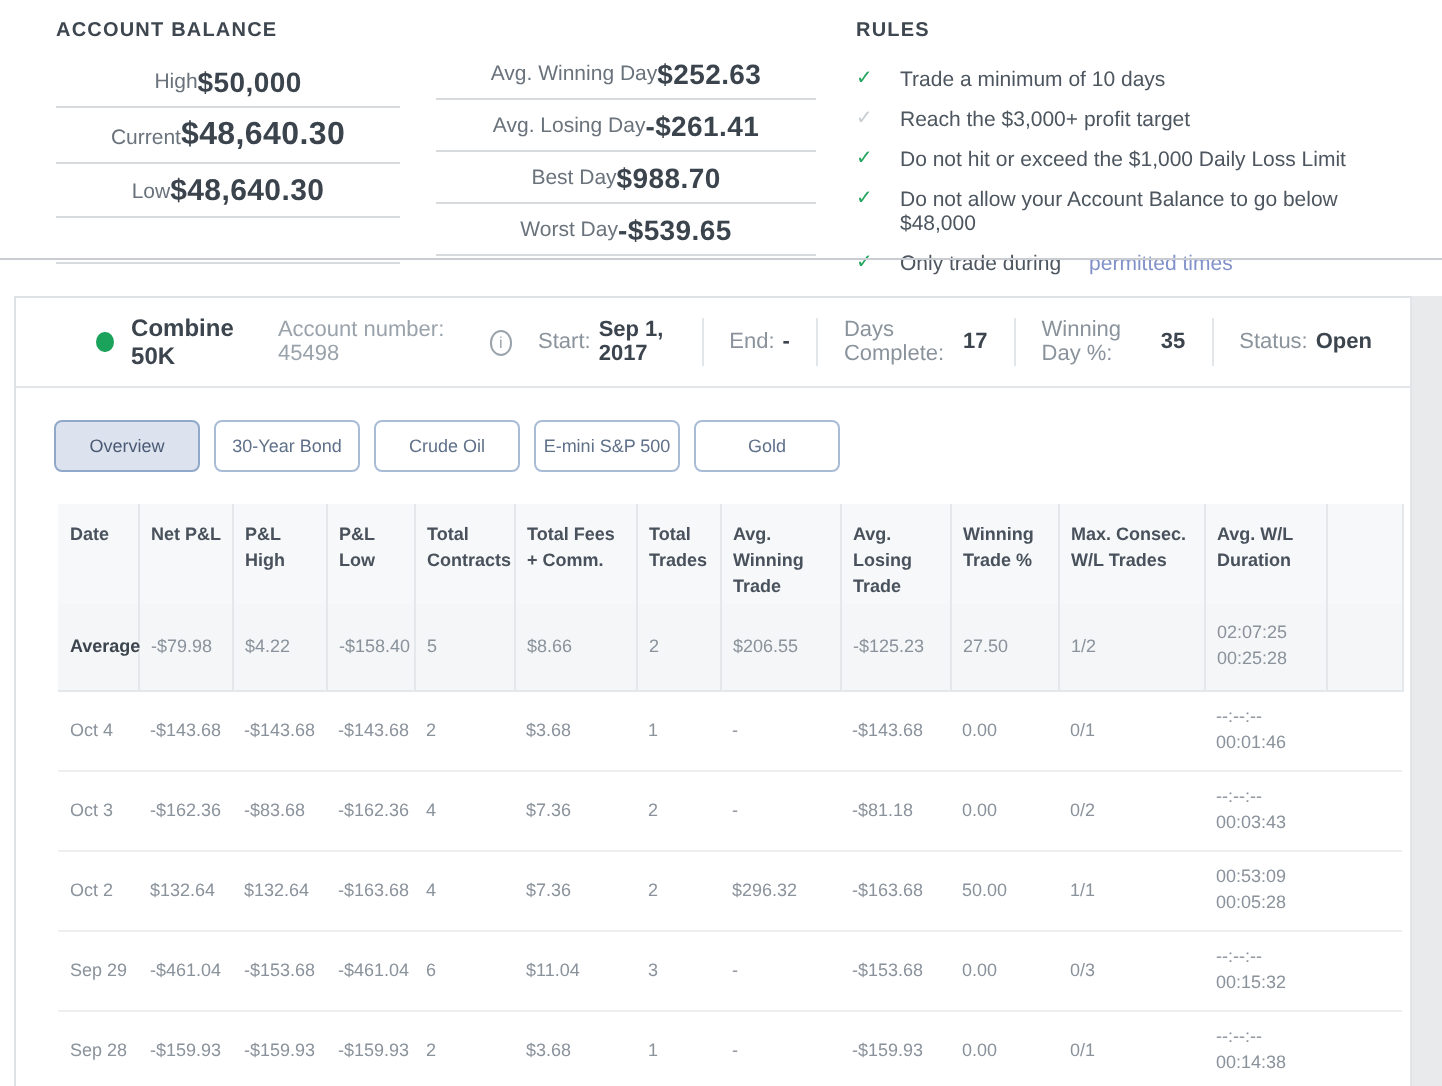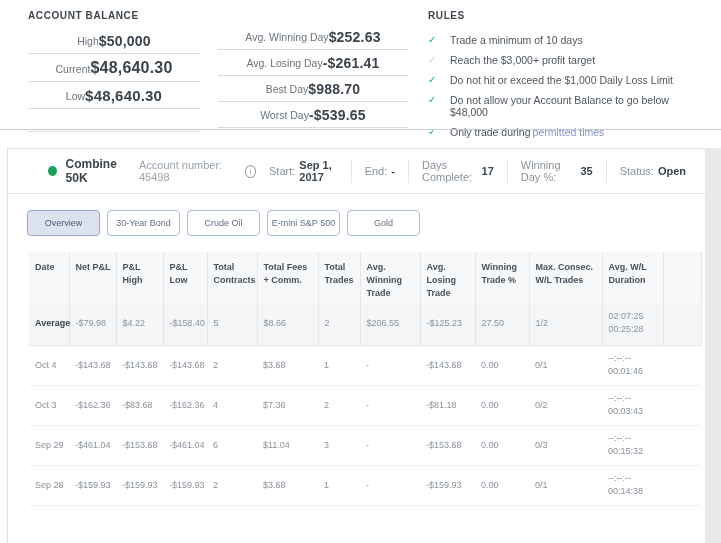--- a/index.html
+++ b/index.html
@@ -24,21 +24,21 @@
   .stat-label { font-size:10.5px; color:#6a737c; padding-bottom:2px; }
   .stat-value { font-size:14px; font-weight:bold; color:#3b444d; letter-spacing:.2px; }
   .stat-value.lg { font-size:16px; }
   .stat-value.md { font-size:15px; }
 
   .rules-list { list-style:none; margin-top:13px; }
   .rules-list li { display:flex; align-items:flex-start; font-size:10.5px; color:#4d565f; margin-bottom:8px; }
   .check { width:22px; flex:0 0 22px; font-size:10px; line-height:12px; }
   .check.done { color:#27a562; }
   .check.pending { color:#c9ced3; }
-  .rule-link { color:#8191c9; cursor:pointer; margin-left:2px; }
+  .rule-link { color:#8191c9; cursor:pointer; margin-left:14px; }
 
   .top-divider { position:absolute; top:129px; left:0; width:721px; height:1px; background:#c9cdd1; }
 
   
   .card { position:absolute; left:7px; top:148px; width:699px; height:395px;
           background:#fff; border-top:1px solid #dfe2e5; border-left:1px solid #dfe2e5;
           border-right:1px solid #e2e5e8; overflow:hidden; }
   .scroll-track { position:absolute; right:0; top:148px; width:15px; height:395px; background:#e9eaec; }
 
   .combine-bar { height:45px; display:flex; align-items:center; border-bottom:1px solid #e3e6e9; padding-left:40px; }
@@ -262,20 +262,38 @@
           <td>-$81.18</td>
           <td>0.00</td>
           <td>0/2</td>
           <td class="c-dur">
               <div>--:--:--</div>
               <div>00:03:43</div>
             </td>
           <td></td>
         </tr>
         <tr class="data">
+          <td class="c-date">Oct 2</td>
+          <td>$132.64</td>
+          <td>$132.64</td>
+          <td>-$163.68</td>
+          <td>4</td>
+          <td>$7.36</td>
+          <td>2</td>
+          <td>$296.32</td>
+          <td>-$163.68</td>
+          <td>50.00</td>
+          <td>1/1</td>
+          <td class="c-dur">
+              <div>00:53:09</div>
+              <div>00:05:28</div>
+            </td>
+          <td></td>
+        </tr>
+        <tr class="data">
           <td class="c-date">Sep 29</td>
           <td>-$461.04</td>
           <td>-$153.68</td>
           <td>-$461.04</td>
           <td>6</td>
           <td>$11.04</td>
           <td>3</td>
           <td>-</td>
           <td>-$153.68</td>
           <td>0.00</td>

